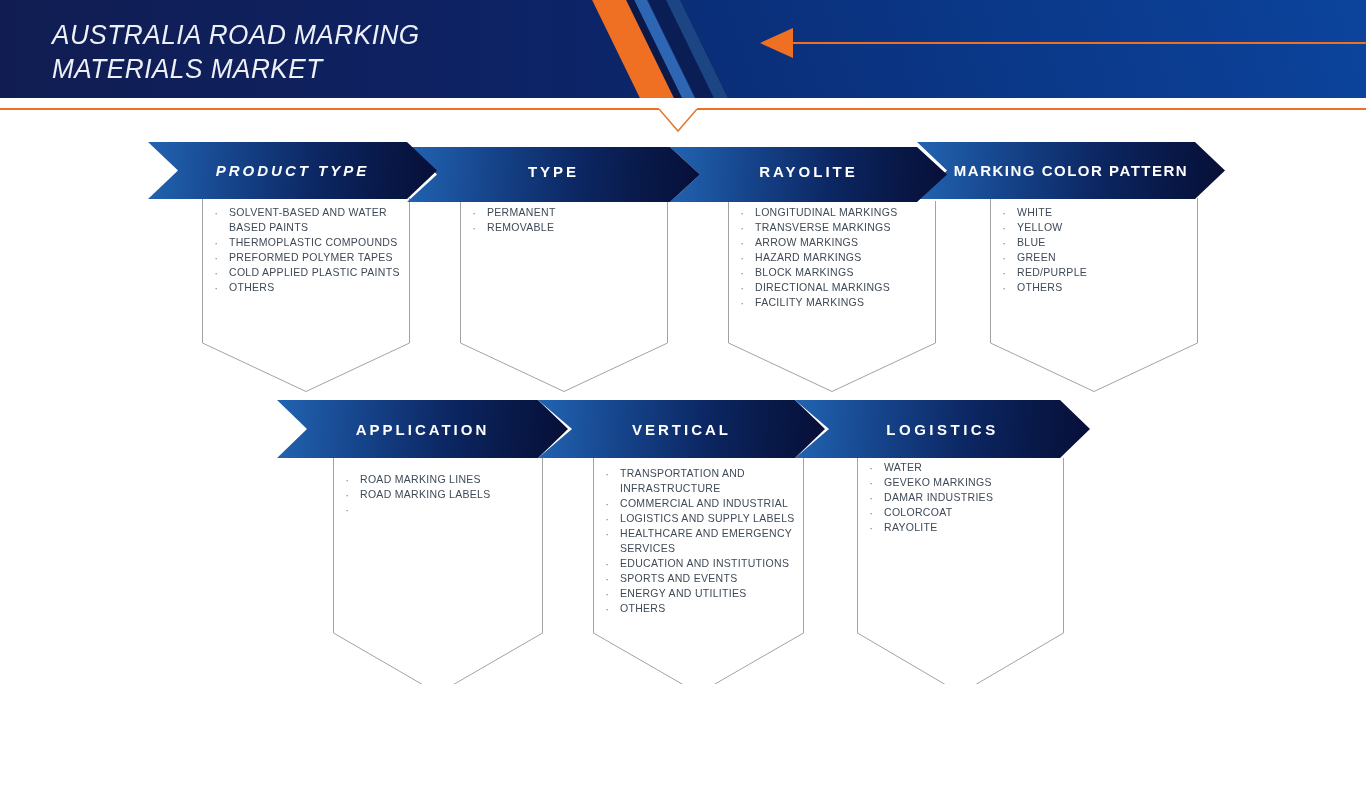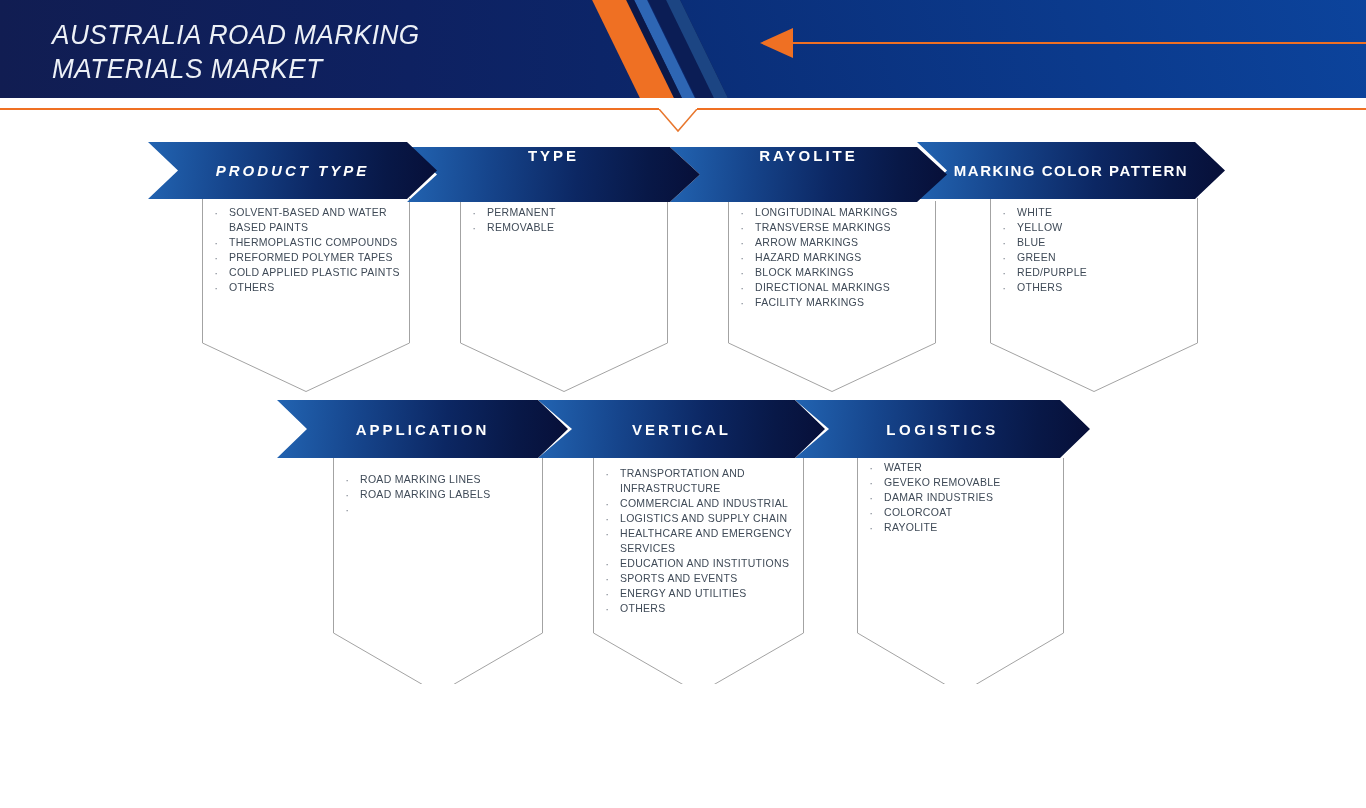--- a/index.html
+++ b/index.html
@@ -30,21 +30,21 @@
   .sep-l{left:0;width:659px;}
   .sep-r{left:697px;width:669px;}
   .sep-chevron{position:absolute;left:658px;top:109px;}
 
   
   .banner{position:absolute;display:flex;align-items:center;justify-content:center;
           box-sizing:border-box;color:#fff;font-weight:bold;font-size:15px;letter-spacing:3px;
           white-space:nowrap;
           background:linear-gradient(94deg,#2264B2 0%,#16458C 28%,#0C2763 58%,#081847 82%,#070F38 100%);
           clip-path:polygon(30px 50%,0 0,calc(100% - 30px) 0,100% 50%,calc(100% - 30px) 100%,0 100%);}
-  .banner.low{align-items:flex-start;padding-bottom:6px;}
+  .banner.low{align-items:center;padding-bottom:6px;}
   .banner.tight{letter-spacing:1.5px;}
   .seam{position:absolute;width:34px;background:#fff;
         clip-path:polygon(0 0,100% 50%,0 100%);}
 
   
   .pennant{position:absolute;}
   .pennant path{fill:none;stroke:var(--outline_gray,#A3A3A3);stroke-width:1;}
   ul.seg-list{position:absolute;margin:0;padding:0;list-style:none;z-index:12;}
   ul.seg-list li{position:relative;padding:0 6px 0 27px;font-size:10.5px;line-height:15px;
        letter-spacing:0.3px;color:var(--list_text,#3F4A57);min-height:15px;}
@@ -156,37 +156,37 @@
   <div class="banner z32" style="left:538px;top:400px;width:287px;height:58px;">
     <span>VERTICAL</span>
   </div>
   <div class="seam z31" style="left:795px;top:400px;height:58px;"></div>
   <svg class="pennant z10" style="left:593px;top:458px;" width="211" height="237" viewBox="0 0 211 237">
     <path d="M0.5,0 L0.5,175 L105.5,235.5 L210.5,175 L210.5,0"></path>
   </svg>
   <ul class="seg-list" style="left:593px;top:466px;width:211px;">
       <li>TRANSPORTATION AND INFRASTRUCTURE</li>
       <li>COMMERCIAL AND INDUSTRIAL</li>
-      <li>LOGISTICS AND SUPPLY CHAIN</li>
+      <li>LOGISTICS AND SUPPLY LABELS</li>
       <li>HEALTHCARE AND EMERGENCY SERVICES</li>
       <li>EDUCATION AND INSTITUTIONS</li>
       <li>SPORTS AND EVENTS</li>
       <li>ENERGY AND UTILITIES</li>
       <li>OTHERS</li>
     </ul>
 
   <div class="banner z30" style="left:795px;top:400px;width:295px;height:58px;letter-spacing:3.5px;">
     <span>LOGISTICS</span>
   </div>
   <svg class="pennant z10" style="left:857px;top:458px;" width="207" height="237" viewBox="0 0 207 237">
     <path d="M0.5,0 L0.5,175 L103.5,235.5 L206.5,175 L206.5,0"></path>
   </svg>
   <ul class="seg-list" style="left:857px;top:460px;width:207px;">
       <li>WATER</li>
-      <li>GEVEKO REMOVABLE</li>
+      <li>GEVEKO MARKINGS</li>
       <li>DAMAR INDUSTRIES</li>
       <li>COLORCOAT</li>
       <li>RAYOLITE</li>
     </ul>
 
   <div class="footer">DMCA Protected © DataBridge</div>
 
 </div>
 
 </body></html>

